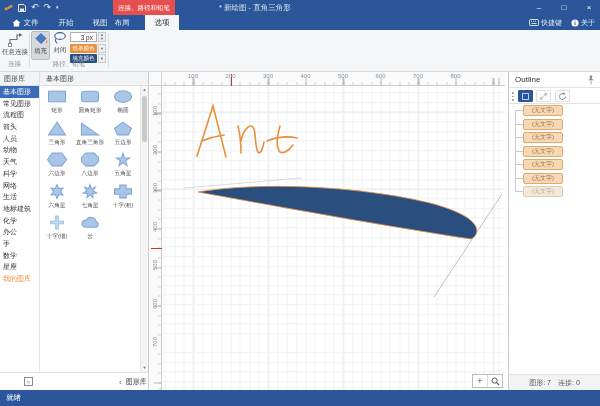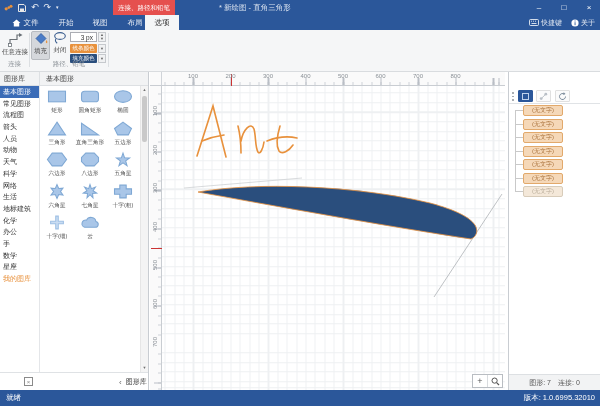--- a/index.html
+++ b/index.html
@@ -148,21 +148,21 @@
 <div id="tabrow">
   <div class="tab" id="tab-file">
     <svg width="9" height="8">
         <path d="M4.5,0.5 L8.5,4 H7.2 V7.5 H1.8 V4 H0.5 Z" fill="#fff"></path>
       </svg>
     <span>文件</span>
   </div>
   <div id="tab-others"></div>
   <div class="tab" style="left: 52px; width: 28px;">开始</div>
     <div class="tab" style="left: 86px; width: 28px;">视图</div>
-    <div class="tab" style="left: 121px; width: 28px;">布局</div>
+    <div class="tab" style="left: 108px; width: 28px;">布局</div>
     <div class="tab" id="tab-active">选项</div>
   <div id="tab-right">
     <span class="ract">
       <svg width="10" height="7">
         <rect x="0.5" y="0.5" width="9" height="6" rx="1" fill="none" stroke="#fff" stroke-width="0.8"></rect>
         <path d="M2,2.2 h1 M4,2.2 h1 M6,2.2 h1 M2.5,4.5 h5" stroke="#fff" stroke-width="0.8"></path>
       </svg>
       <span>快捷键</span>
     </span>
     <span class="ract">
@@ -386,20 +386,27 @@
   <div class="zc">+</div>
   <div class="zc">
     <svg width="9" height="9">
       <circle cx="3.6" cy="3.6" r="2.6" fill="none" stroke="#555" stroke-width="1"></circle>
       <path d="M5.6,5.6 L8,8" stroke="#555" stroke-width="1.2"></path>
     </svg>
   </div>
 </div>
 
 <div id="outline">
+  <div id="outline-head">
+    <span id="outline-title">Outline</span>
+    <svg id="outline-pin" width="8" height="10">
+      <path d="M2.6,0.5 h2.8 l-0.5,3.2 2.1,1.6 h-6 l2.1,-1.6 z" fill="#8A9096"></path>
+      <rect x="3.6" y="5.5" width="0.8" height="3.8" fill="#8A9096"></rect>
+    </svg>
+  </div>
   <div id="outline-toolbar">
     <div id="grip-dots">
         <b></b>
         <b></b>
         <b></b>
       </div>
     <div class="obtn sel" style="left:9px;">
       <svg width="7" height="7">
         <rect x="0.5" y="0.5" width="6" height="6" fill="none" stroke="#BFD2EC" stroke-width="1"></rect>
       </svg>
@@ -436,14 +443,13 @@
       <div class="opill last" style="top: 82px;">(无文字)</div>
     </div>
   <div id="outline-foot">
     <span>图形: 7</span>
     <span>连接: 0</span>
   </div>
 </div>
 
 <div id="statusbar">
   <span id="status-ready">就绪</span>
-  <span id="status-version">版本: 1.0.6995.32010</span>
 </div>
 
 </body></html>

